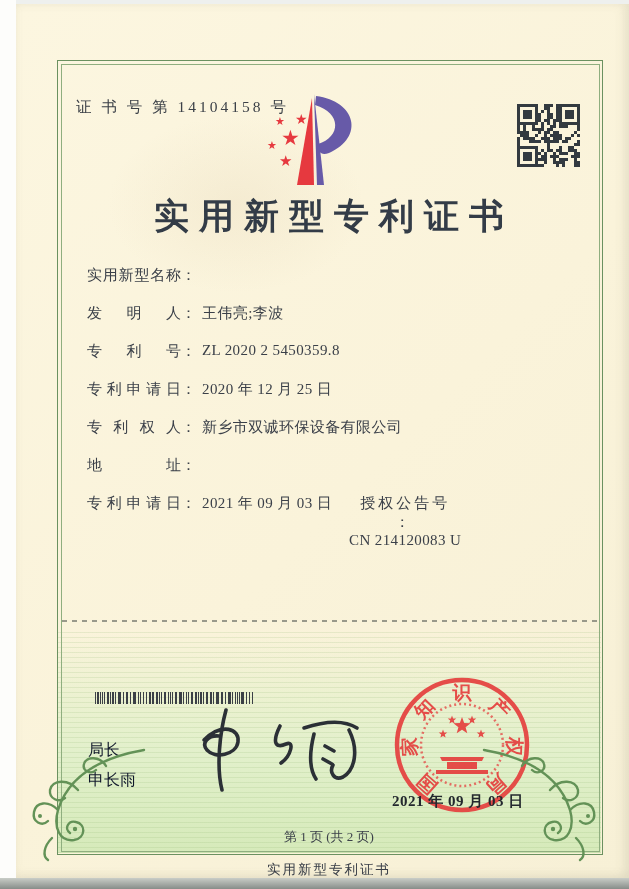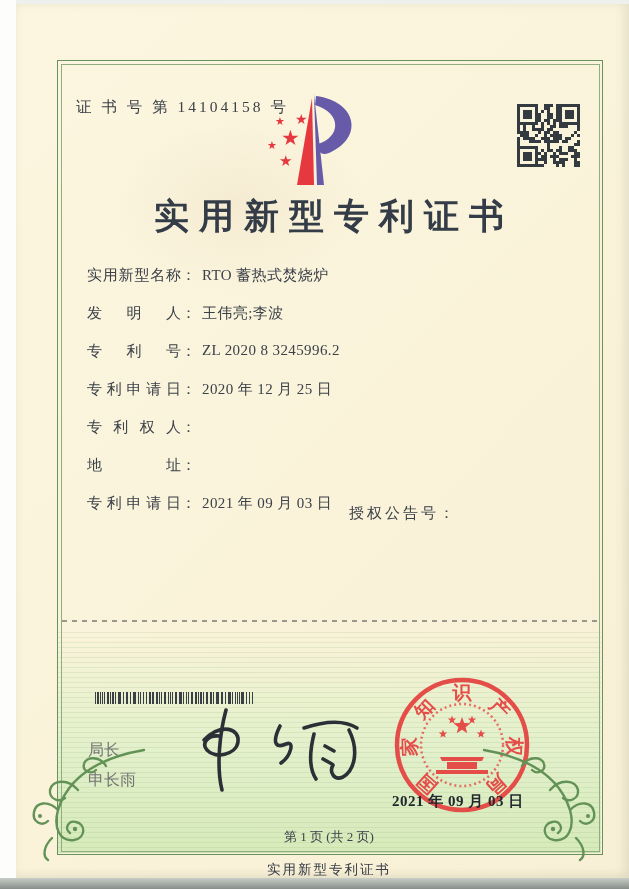--- a/index.html
+++ b/index.html
@@ -44,33 +44,33 @@
   .title{
     position:absolute;left:57px;top:193px;width:544px;text-align:center;
     font-size:35px;font-weight:600;letter-spacing:10px;color:#333c47;text-indent:10px;font-family:Liberation Serif, serif;
   }
   
   .fields{position:absolute;left:87px;top:266px;width:470px;font-size:15px;color:#3b4049;}
   .frow{position:relative;height:38px;display:flex;align-items:flex-start;}
   .flabel{display:inline-block;width:94px;text-align:justify;text-align-last:justify;}
   .fcolon{margin-right:6px;}
   .fvalue{letter-spacing:.4px;}
-  .pair2{position:absolute;left:262px;top:0;height:38px;display:flex;align-items:center;}
+  .pair2{position:absolute;left:262px;top:0;height:38px;display:flex;align-items:center;flex-direction:column;}
   .pair2 .flabel2{letter-spacing:3px;}
   
   .paras{position:absolute;left:87px;top:527px;width:447px;font-size:14.5px;line-height:26px;
     color:#3f444c;text-align:justify;}
   .paras p{margin:0;text-indent:2em;}
   .microdash{position:absolute;left:62px;top:620px;width:536px;height:2px;opacity:.55;
     background:repeating-linear-gradient(90deg,#4a4f4a 0 5px,transparent 5px 10px);}
   .barcode{position:absolute;left:95px;top:692px;width:162px;height:12px;display:flex;align-items:stretch;}
   .barcode i{display:block;background:#3b4046;height:100%;}
   
   .signer{position:absolute;left:88px;top:735px;font-family:Liberation Serif, serif;
-    font-size:16px;color:#737373;line-height:30px;}
+    font-size:16px;color:#0f172a;line-height:30px;}
   .signature{position:absolute;left:188px;top:698px;width:180px;height:100px;}
   
   .seal{position:absolute;left:392px;top:675px;width:140px;height:140px;opacity:.92;}
   .seal svg{position:absolute;inset:0;}
   .seal-ch{position:absolute;left:50%;top:50%;width:22px;height:22px;margin:-11px;
     display:flex;align-items:center;justify-content:center;transform-origin:center;
     font-size:19px;font-weight:bold;color:#e5403e;}
   .seal-date{position:absolute;left:392px;top:792px;width:150px;font-size:15px;font-weight:bold;
     color:#23282e;letter-spacing:.5px;}
   .flourish{position:absolute;width:128px;height:122px;}
@@ -356,52 +356,53 @@
       <rect x="57" y="60" width="3" height="3"></rect>
       <rect x="60" y="60" width="3" height="3"></rect>
     </svg></div>
 
 <div class="title">实用新型专利证书</div>
 
 <div class="fields">
   <div class="frow">
     <span class="flabel">实用新型名称</span>
       <span class="fcolon">：</span>
-    <span class="fvalue">RTO 蓄热式焚烧炉</span>
   </div>
   <div class="frow">
     <span class="flabel">发明人</span>
       <span class="fcolon">：</span>
     <span class="fvalue">王伟亮;李波</span>
   </div>
   <div class="frow">
     <span class="flabel">专利号</span>
       <span class="fcolon">：</span>
-    <span class="fvalue">ZL 2020 8 3245996.2</span>
+    <span class="fvalue">ZL 2020 2 5450359.8</span>
   </div>
   <div class="frow">
     <span class="flabel">专利申请日</span>
       <span class="fcolon">：</span>
     <span class="fvalue">2020 年 12 月 25 日</span>
   </div>
   <div class="frow">
     <span class="flabel">专利权人</span>
       <span class="fcolon">：</span>
+    <span class="fvalue">新乡市双诚环保设备有限公司</span>
   </div>
   <div class="frow">
     <span class="flabel">地址</span>
       <span class="fcolon">：</span>
   </div>
   <div class="frow">
     <span class="flabel">专利申请日</span>
       <span class="fcolon">：</span>
     <span class="fvalue">2021 年 09 月 03 日</span>
     <span class="pair2">
       <span class="flabel2">授权公告号</span>
         <span class="fcolon">：</span>
+      <span class="fvalue">CN 214120083 U</span>
     </span>
   </div>
 </div>
 
 <div class="paras">
 </div>
 
 <div class="microdash"></div>
 <div class="barcode">
     <i style="width:1px;margin-right:1px"></i>

